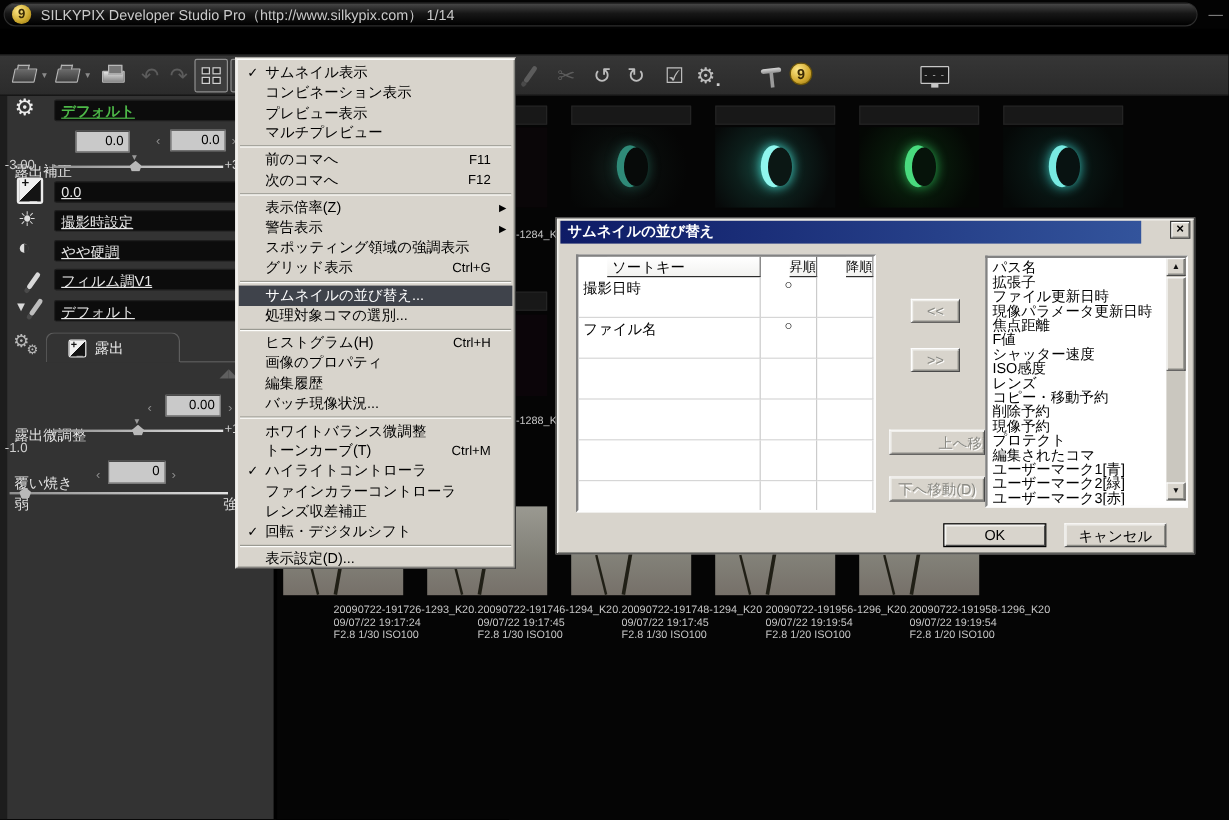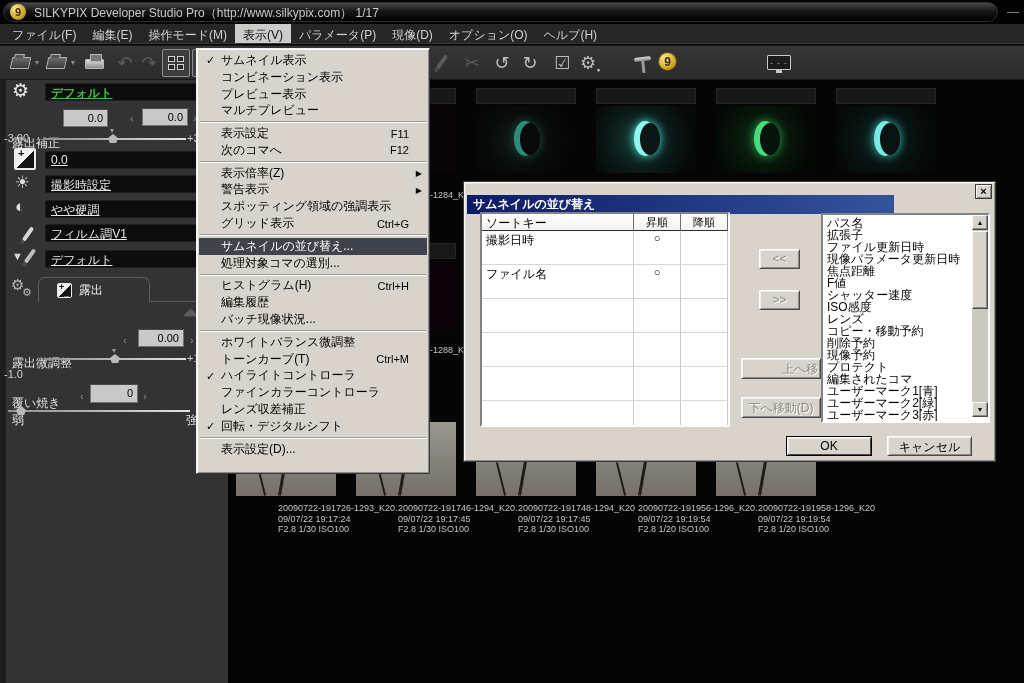--- a/index.html
+++ b/index.html
@@ -127,32 +127,32 @@
   .mi.disabled { color:#000000; }
   .mi.hl { background:#3f434b; color:#fff; }
   .mi .chk { position:absolute; left:7px; top:2px; font-size:11px; }
   .mi .sub { position:absolute; right:5px; top:4px; font-size:8px; }
   .msep { height:0; border-top:1px solid #9a9a92; border-bottom:1px solid #fdfdfb; margin:2px 1px; }
 
   
   .dialog { position:absolute; left:463px; top:181px; width:533px; height:281px; background:#d8d4cc;
     border:1px solid #3c3c3c;
     box-shadow:inset 1px 1px 0 #f4f3ef, inset -1px -1px 0 #8c8c86, inset 2px 2px 0 #e7e5df; z-index:50; }
-  .dlg-title { position:absolute; left:3px; top:13px; width:427px; height:19px;
+  .dlg-title { position:absolute; left:3px; top:2px; width:484px; height:19px;
     background:linear-gradient(90deg,#0e1b66,#33549c); color:#fff; font-weight:bold; font-size:12px;
     line-height:19px; padding-left:6px; }
   .dlg-close { position:absolute; right:3px; top:2px; width:17px; height:15px; background:#d8d4cc;
     border:1px solid #3c3c3c; box-shadow:inset 1px 1px 0 #fff, inset -1px -1px 0 #8c8c86;
     font-size:11px; font-weight:bold; text-align:center; line-height:13px; color:#000; }
   .sort-table { position:absolute; left:16px; top:30px; width:250px; height:215px; background:#fff;
     border:2px solid; border-color:#828282 #fdfdfd #fdfdfd #828282; overflow:hidden; }
   .st-row { display:grid; grid-template-columns:152px 47px 47px; height:34px; }
   .st-row.head { height:17px; }
   .st-row.head .st-cell { border-bottom:1px solid #2c2c2c; border-right:1px solid #6e6e6e;
-    background:linear-gradient(#fff,#f2f2f0); }
+    background:linear-gradient(#fff,#f2f2f0);margin-left:24px; }
   .st-cell { font-size:12px; padding:1px 0 0 4px; border-right:1px solid #cbcbcb; border-bottom:1px solid #d6d6d6;
     color:#000; overflow:hidden; white-space:nowrap; }
   .st-cell.c { text-align:center; padding-left:0; font-size:11px; }
   .btn { position:absolute; background:#d8d4cc; border:1px solid; border-color:#fdfdfd #4a4a4a #4a4a4a #fdfdfd;
     box-shadow:inset 1px 1px 0 #f0efeb, inset -1px -1px 0 #8c8c86; font-size:12px; text-align:center;
     color:#8a8a84; text-shadow:1px 1px 0 #fff; padding-top:2px; white-space:nowrap; overflow:hidden; }
   .btn.enabled { color:#000; text-shadow:none; }
   .btn.default { border:1px solid #000; box-shadow:inset 1px 1px 0 #fff, inset -1px -1px 0 #4a4a4a, inset 2px 2px 0 #e7e5df; }
   .listbox { position:absolute; left:357px; top:31px; width:169px; height:210px; background:#fff;
     border:2px solid; border-color:#828282 #fdfdfd #fdfdfd #828282; padding:2px 20px 0 4px; overflow:hidden; }
@@ -165,34 +165,24 @@
     border:1px solid; border-color:#fdfdfd #4a4a4a #4a4a4a #fdfdfd; box-shadow:inset -1px -1px 0 #8c8c86; }
 </style>
 </head>
 <body>
 
 <div class="screen">
 
   <div class="titlebar">
     <div class="titlebar-pill"></div>
     <div class="app-logo">9</div>
-    <div class="title-text">SILKYPIX Developer Studio Pro（http://www.silkypix.com） 1/17</div>
+    <div class="title-text">SILKYPIX Developer Studio Pro（http://www.silkypix.com） 1/14</div>
     <div class="minimize">—</div>
   </div>
 
-  <div class="menubar" id="menubar">
-      <div class="menubar-item">ファイル(F)</div>
-      <div class="menubar-item">編集(E)</div>
-      <div class="menubar-item">操作モード(M)</div>
-      <div class="menubar-item active">表示(V)</div>
-      <div class="menubar-item">パラメータ(P)</div>
-      <div class="menubar-item">現像(D)</div>
-      <div class="menubar-item">オプション(O)</div>
-      <div class="menubar-item">ヘルプ(H)</div>
-    </div>
 
   <div class="toolbar">
     <div class="tbi" style="left:8px">
         <span class="folder-shape"></span>
       </div>
     <div class="dd-arrow" style="left:33px">▾</div>
     <div class="tbi" style="left:44px">
         <span class="folder-shape"></span>
       </div>
     <div class="dd-arrow" style="left:69px">▾</div>
@@ -414,21 +404,21 @@
         <span>コンビネーション表示</span>
       </div>
       <div class="mi">
         <span>プレビュー表示</span>
       </div>
       <div class="mi disabled">
         <span>マルチプレビュー</span>
       </div>
       <div class="msep"></div>
       <div class="mi disabled">
-        <span>表示設定</span>
+        <span>前のコマへ</span>
         <span class="sc">F11</span>
       </div>
       <div class="mi">
         <span>次のコマへ</span>
         <span class="sc">F12</span>
       </div>
       <div class="msep"></div>
       <div class="mi">
         <span>表示倍率(Z)</span>
         <div class="sub">▶</div>
@@ -448,20 +438,23 @@
       <div class="mi hl">
         <span>サムネイルの並び替え...</span>
       </div>
       <div class="mi">
         <span>処理対象コマの選別...</span>
       </div>
       <div class="msep"></div>
       <div class="mi">
         <span>ヒストグラム(H)</span>
         <span class="sc">Ctrl+H</span>
+      </div>
+      <div class="mi">
+        <span>画像のプロパティ</span>
       </div>
       <div class="mi">
         <span>編集履歴</span>
       </div>
       <div class="mi">
         <span>バッチ現像状況...</span>
       </div>
       <div class="msep"></div>
       <div class="mi">
         <span>ホワイトバランス微調整</span>

